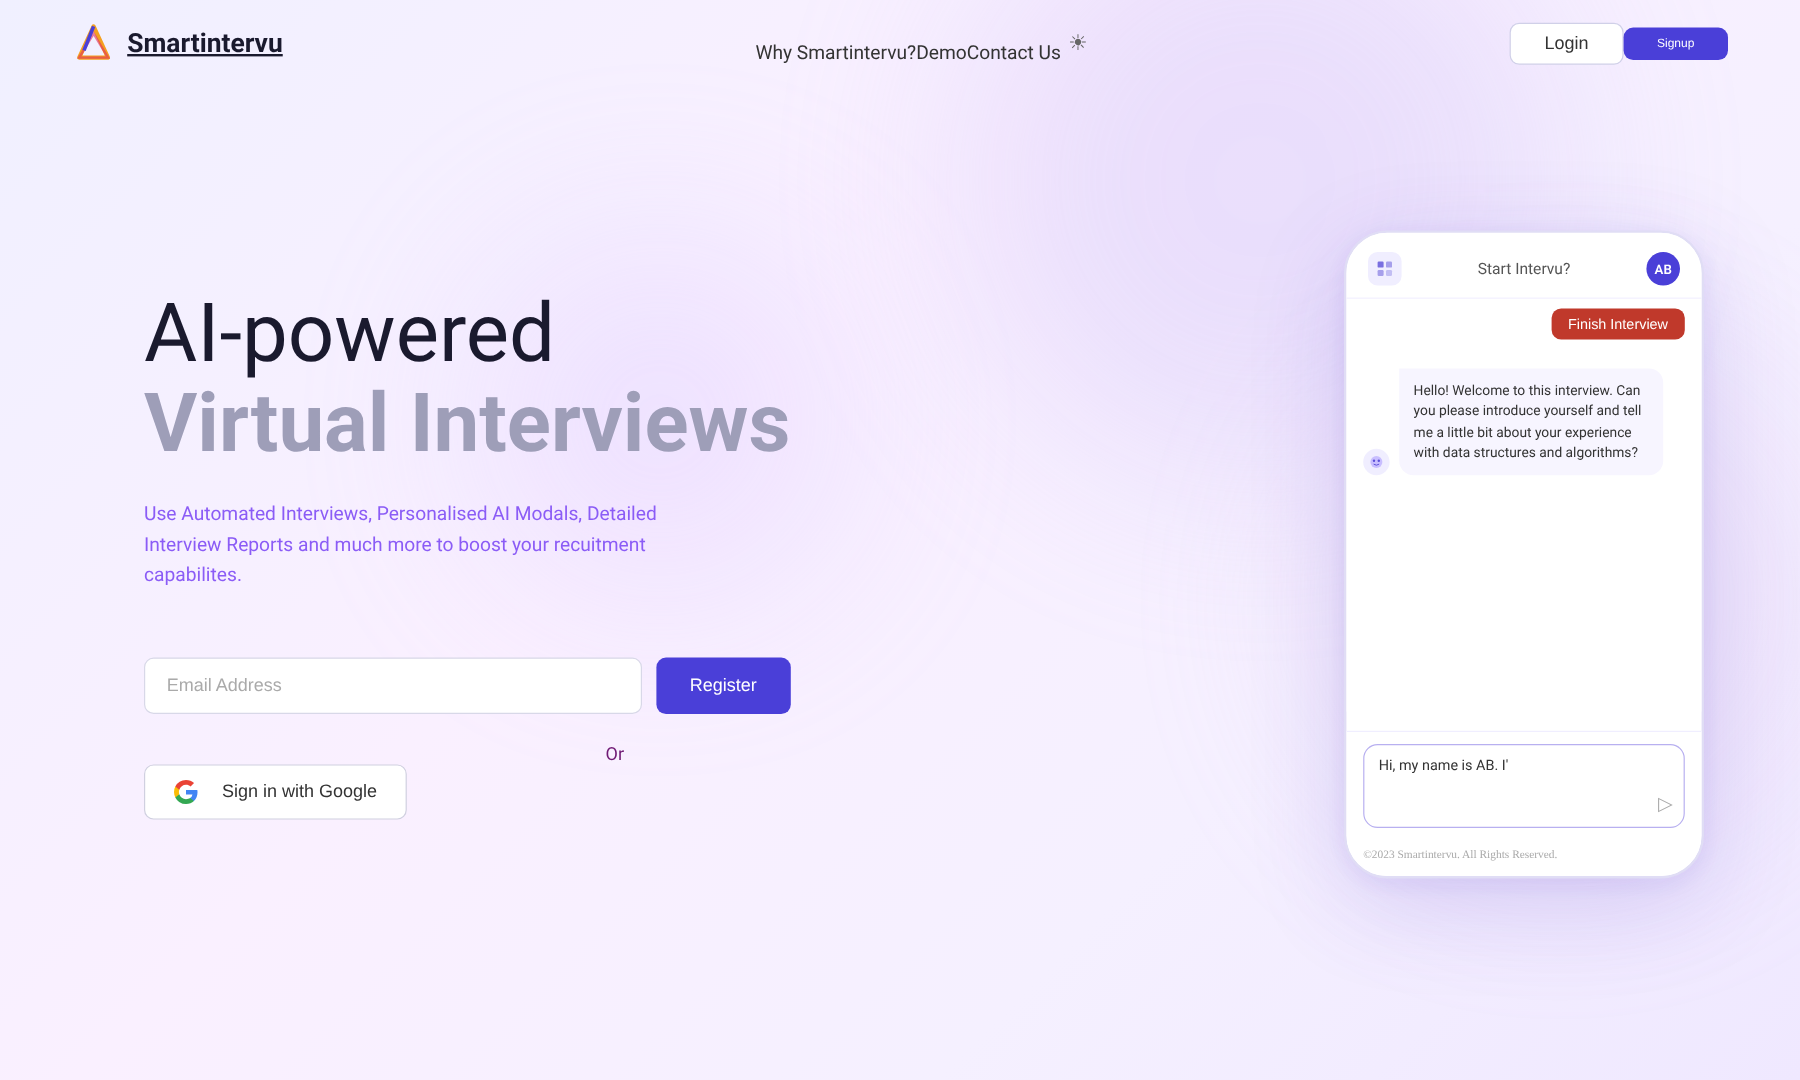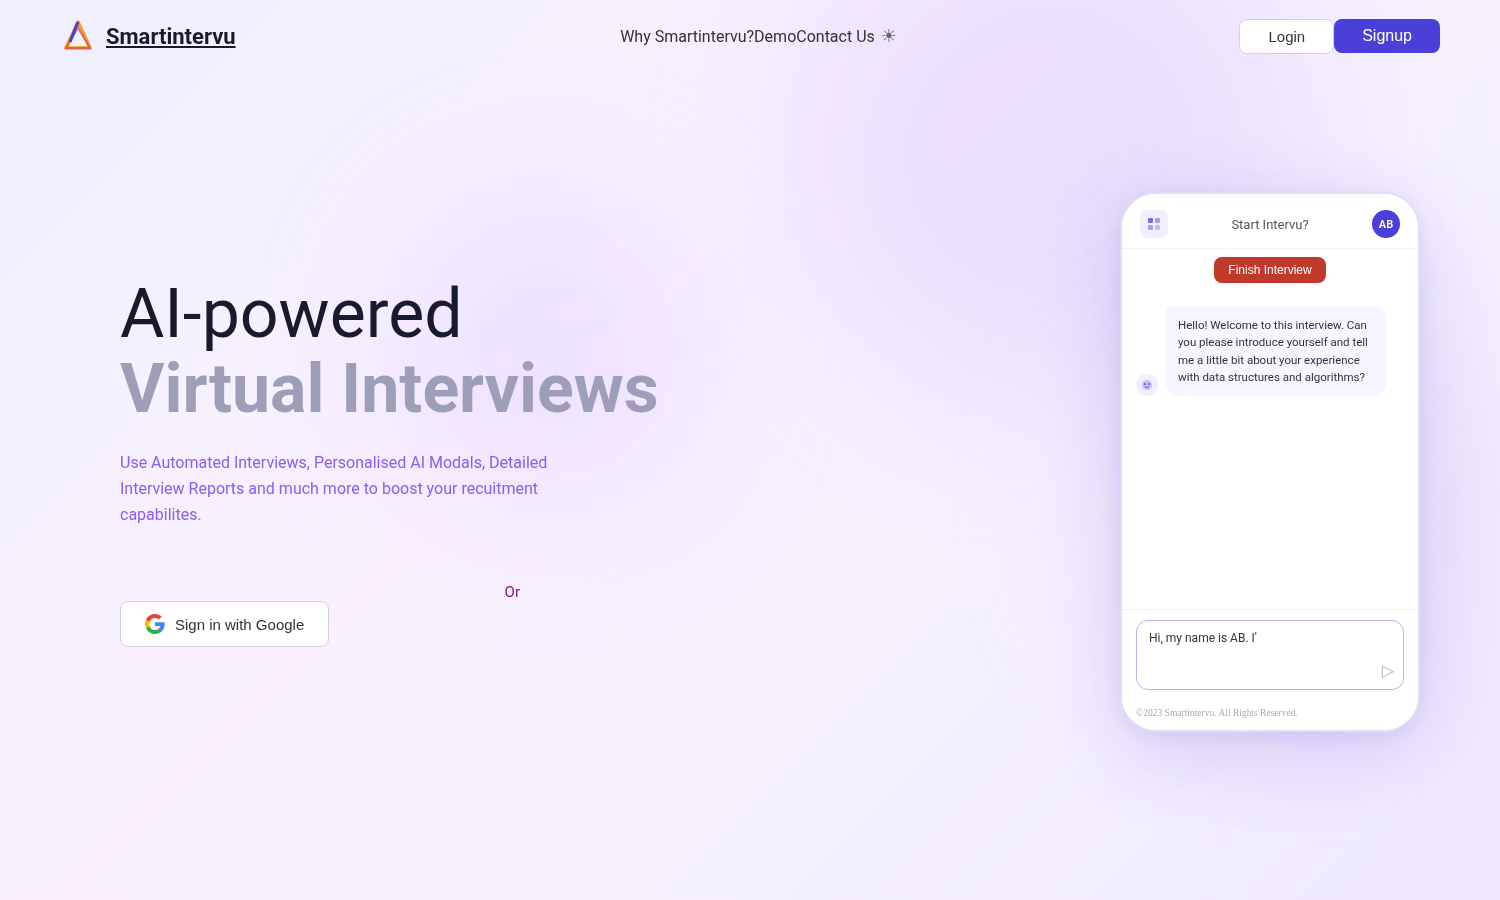--- a/index.html
+++ b/index.html
@@ -36,21 +36,21 @@
 
     .logo-text {
       font-size: 22px;
       font-weight: 700;
       color: #1a1a2e;
       text-decoration: underline;
     }
 
     nav {
       display: flex;
-      align-items: center;
+      align-items: flex-end;
       margin-left: 48px;
     }
 
     .nav-link {
       font-size: 16px;
       color: #333;
       text-decoration: none;
       cursor: pointer;
     }
 
@@ -81,21 +81,21 @@
       cursor: pointer;
       color: #333;
     }
 
     .btn-signup {
       padding: 8px 28px;
       background: #4a3fd8;
       color: white;
       border: none;
       border-radius: 8px;
-      font-size: 16px;
+      font-size: 10px;
       cursor: pointer;
     }
 
     
     .main-content {
       display: flex;
       align-items: center;
       justify-content: space-between;
       padding: 80px 80px 60px 120px;
       min-height: 760px;
@@ -164,21 +164,21 @@
     .or-divider {
       text-align: right;
       color: #701a75;
       font-size: 15px;
       max-width: 400px;
     }
 
     .btn-google {
       display: flex;
       align-items: center;
-      gap: 10px;
+      gap: 20px;
       padding: 12px 24px;
       background: white;
       border: 1.5px solid #d0d0e0;
       border-radius: 8px;
       font-size: 15px;
       cursor: pointer;
       color: #333;
       width: fit-content;
     }
 
@@ -246,21 +246,21 @@
       align-items: center;
       justify-content: center;
       font-size: 11px;
       color: white;
       font-weight: 600;
     }
 
     .phone-action-bar {
       padding: 8px 14px;
       display: flex;
-      justify-content: center;
+      justify-content: flex-end;
       background: white;
     }
 
     .btn-finish {
       background: #c0392b;
       color: white;
       border: none;
       border-radius: 8px;
       padding: 6px 14px;
       font-size: 12px;
@@ -401,20 +401,24 @@
 </header>
 
 <main class="main-content">
 
   <div class="left-section">
     <span class="hero-title-black">AI-powered</span>
     <span class="hero-title-gray">Virtual Interviews</span>
 
     <p class="hero-subtitle">Use Automated Interviews, Personalised AI Modals, Detailed Interview Reports and much more to boost your recuitment capabilites.</p>
 
+    <div class="register-form">
+      <input class="email-input" type="email" placeholder="Email Address" style="">
+      <button class="btn-register">Register</button>
+    </div>
 
     <p class="or-divider">Or</p>
 
     <button class="btn-google">
       <svg class="google-logo" viewBox="0 0 20 20">
         <path fill="#4285F4" d="M19.6 10.23c0-.68-.06-1.36-.18-2H10v3.79h5.39a4.6 4.6 0 01-2 3.02v2.5h3.23c1.89-1.74 2.98-4.3 2.98-7.31z"></path>
         <path fill="#34A853" d="M10 20c2.7 0 4.97-.89 6.62-2.42l-3.23-2.5c-.9.6-2.04.96-3.39.96-2.6 0-4.8-1.76-5.59-4.13H1.09v2.59A10 10 0 0010 20z"></path>
         <path fill="#FBBC05" d="M4.41 11.91A5.96 5.96 0 014.09 10c0-.66.12-1.3.32-1.91V5.5H1.09A10 10 0 000 10c0 1.61.38 3.13 1.09 4.5l3.32-2.59z"></path>
         <path fill="#EA4335" d="M10 3.96c1.47 0 2.79.51 3.83 1.5l2.87-2.87C14.96.99 12.7 0 10 0A10 10 0 001.09 5.5l3.32 2.59C5.2 5.72 7.4 3.96 10 3.96z"></path>
       </svg>

